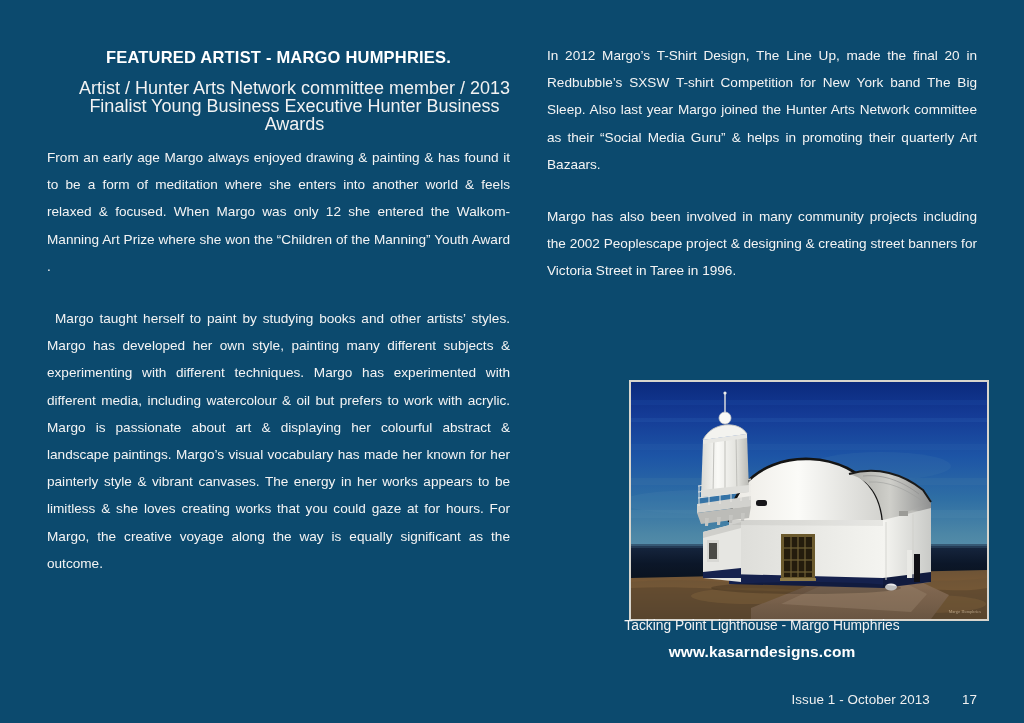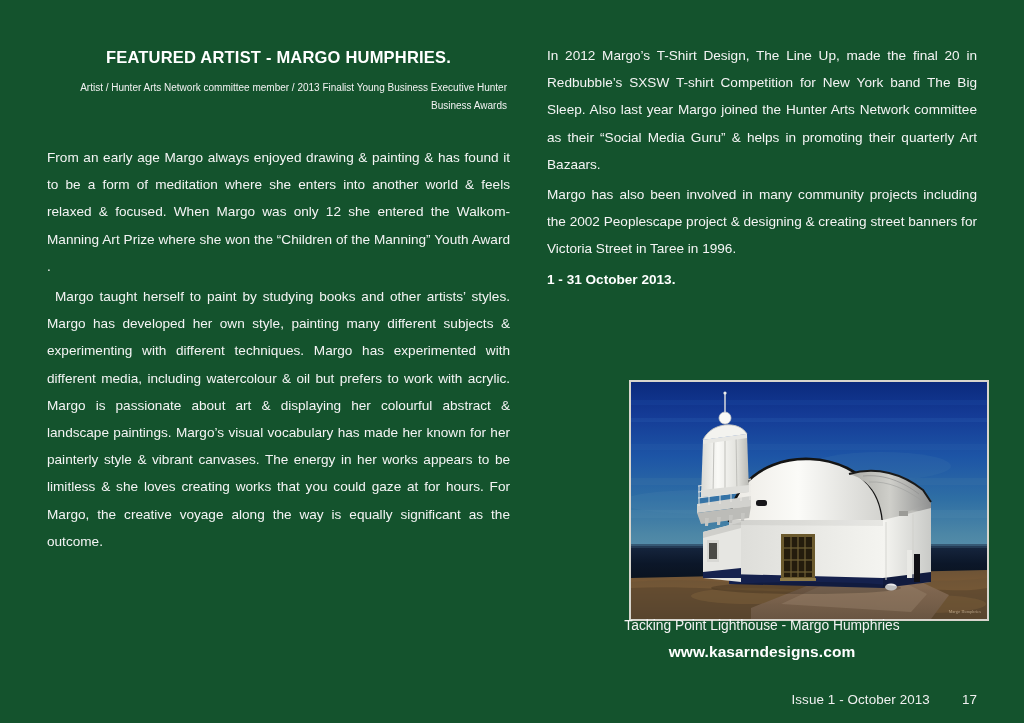--- a/index.html
+++ b/index.html
@@ -13,58 +13,58 @@
     overflow: hidden;
     font-family: "Liberation Sans", sans-serif;
     color: #ffffff;
     -webkit-font-smoothing: antialiased;
   }
 
   #page {
     position: relative;
     width: 1024px;
     height: 723px;
-    background: #14532d;
+    background: #0c4a6e;
   }
 
   
   .headline {
     font-size: 16.5px;
     font-weight: bold;
     letter-spacing: .2px;
     text-align: center;
     margin: 0;
     padding: 0;
     position: absolute;
     top: 48px;
     left: 47px;
     width: 463px;
     color: #ffffff;
   }
   .subhead {
     position: absolute;
     top: 79px;
-    left: 42px;
+    left: 62px;
     width: 465px;
-    font-size: 10px;
+    font-size: 18px;
     line-height: 18px;
-    text-align: right;
+    text-align: center;
     color: #f2f2f2;
   }
 
   
   .para {
     font-size: 13.6px;
     line-height: 27.2px;
     text-align: justify;
     color: #f4f4f4;
     margin: 0;
   }
   .para.indent { text-indent: 8px; }
-  .para + .para { margin-top: 3px; }
+  .para + .para { margin-top: 25px; }
 
   #left-body {
     position: absolute;
     top: 144px;
     left: 47px;
     width: 463px;
   }
   #right-body {
     position: absolute;
     top: 42px;
@@ -151,21 +151,20 @@
   <div class="subhead">Artist / Hunter Arts Network committee member / 2013 Finalist Young Business Executive Hunter Business Awards</div>
 
   <div id="left-body" class="column-body">
     <p class="para">From an early age Margo always enjoyed drawing &amp; painting &amp; has found it to be a form of meditation where she enters into another world &amp; feels relaxed &amp; focused. When Margo was only 12 she entered the Walkom-Manning Art Prize where she won the “Children of the Manning” Youth Award .</p>
     <p class="para indent">Margo taught herself to paint by studying books and other artists’ styles. Margo has developed her own style, painting many different subjects &amp; experimenting with different techniques. Margo has experimented with different media, including watercolour &amp; oil but prefers to work with acrylic. Margo is passionate about art &amp; displaying her colourful abstract &amp; landscape paintings. Margo’s visual vocabulary has made her known for her painterly style &amp; vibrant canvases. The energy in her works appears to be limitless &amp; she loves creating works that you could gaze at for hours. For Margo, the creative voyage along the way is equally significant as the outcome.</p>
   </div>
 
   <div id="right-body" class="column-body">
     <p class="para">In 2012 Margo’s T-Shirt Design, The Line Up, made the final 20 in Redbubble’s SXSW T-shirt Competition for New York band The Big Sleep. Also last year Margo joined the Hunter Arts Network committee as their “Social Media Guru” &amp; helps in promoting their quarterly Art Bazaars.</p>
     <p class="para">Margo has also been involved in many community projects including the 2002 Peoplescape project &amp; designing &amp; creating street banners for Victoria Street in Taree in 1996.</p>
-    <p class="para bold noljust">1 - 31 October 2013.</p>
   </div>
 
   <figure id="artwork-figure">
     <div id="artwork-frame">
       <svg id="artwork-svg" viewBox="0 0 356 237" preserveAspectRatio="none">
         <defs>
           <linearGradient id="skyGrad" x1="0" y1="0" x2="0" y2="1">
             <stop offset="0%" stop-color="#0b2a7d"></stop>
             <stop offset="18%" stop-color="#143a95"></stop>
             <stop offset="42%" stop-color="#1d55a6"></stop>

